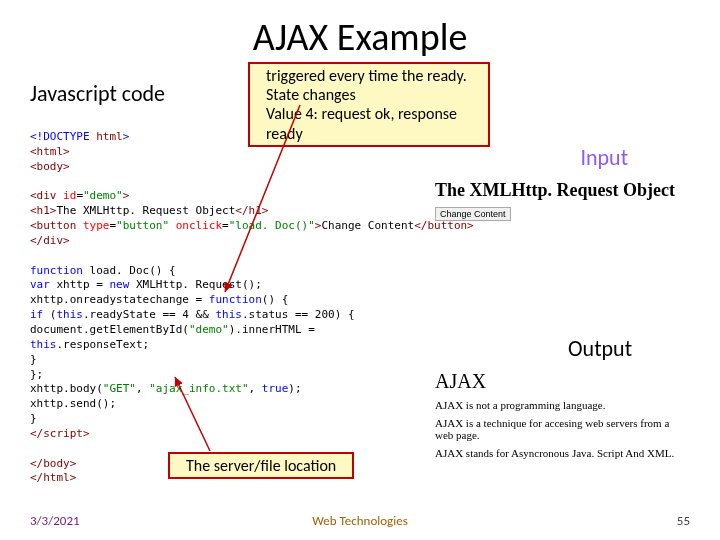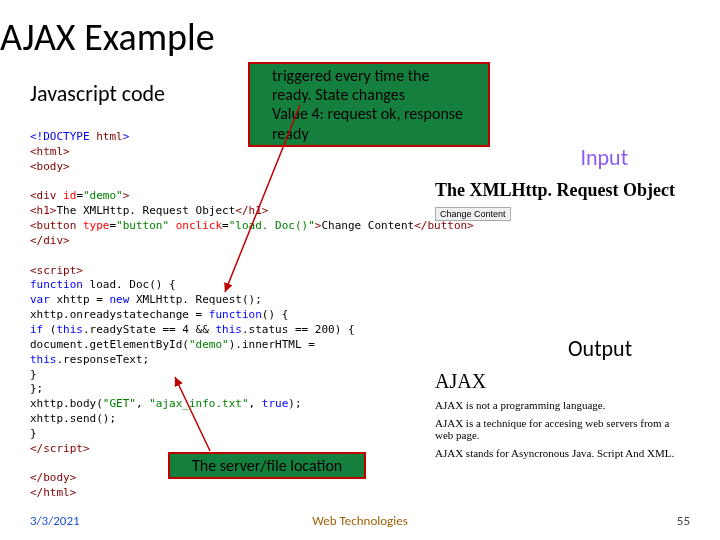--- a/index.html
+++ b/index.html
@@ -1,36 +1,36 @@
 <!DOCTYPE html>
 <html><head>
 <meta charset="utf-8">
 <style>
   * { margin: 0; padding: 0; box-sizing: border-box; }
   body { width: 720px; height: 540px; background: #fff; font-family: Calibri, Arial, sans-serif; position: relative; overflow: hidden; }
-  .title { font-size: 38px; margin-top: 14px; color: #000; }
+  .title { font-size: 38px; text-align: center; margin-top: 14px; color: #000; }
   .js-label { position: absolute; left: 30px; top: 80px; font-size: 22px; color: #000; }
-  .callout-box { position: absolute; border: 2px solid #c00000; background: #15803d; padding: 2px 22px; font-size: 16px; line-height: 1.2; }
+  .callout-box { position: absolute; border: 2px solid #c00000; background: #fef9c3; padding: 2px 16px; font-size: 16px; line-height: 1.2; }
   .callout-top { left: 248px; top: 62px; width: 242px; }
   .callout-bottom { left: 168px; top: 452px; }
   .input-label { position: absolute; right: 92px; top: 144px; font-size: 22px; color: #8b5cf6; }
   .output-label { position: absolute; right: 88px; top: 335px; font-size: 22px; color: #000; }
   .code-area { position: absolute; left: 30px; top: 130px; font-family: Consolas, monospace; font-size: 11px; line-height: 1.35; }
   .code-area .kw { color: #0000ff; }
   .code-area .tag { color: #800000; }
   .code-area .attr { color: #ff0000; }
   .code-area .str { color: #008000; }
   .code-area .txt { color: #000; }
   .input-preview { position: absolute; right: 30px; top: 180px; width: 255px; }
   .input-preview .h { font-family: "Times New Roman", serif; font-weight: bold; font-size: 18px; }
   .input-preview button { font-size: 9px; margin-top: 6px; padding: 1px 4px; border: 1px solid #aaa; background: #f0f0f0; }
   .output-preview { position: absolute; right: 30px; top: 370px; width: 255px; font-family: "Times New Roman", serif; }
   .output-preview .h { font-weight: normal; font-size: 20px; }
   .output-preview p { font-size: 11px; margin-top: 6px; }
-  .footer-date { position: absolute; left: 30px; bottom: 12px; font-size: 13px; color: #1d4ed8; margin-top: 24px; }
+  .footer-date { position: absolute; left: 30px; bottom: 12px; font-size: 13px; color: #701a75; margin-top: 24px; }
   .footer-center { position: absolute; left: 0; right: 0; bottom: 12px; text-align: center; font-size: 13px; color: #a16207; }
   .footer-num { position: absolute; right: 30px; bottom: 12px; font-size: 13px; color: #444; }
   svg.arrows { position: absolute; left: 0; top: 0; width: 720px; height: 540px; pointer-events: none; }
 </style>
 </head>
 <body>
 
 <div class="title">AJAX Example</div>
 
 <div class="js-label">Javascript code</div>
@@ -46,21 +46,20 @@
 <div class="code-area">
 <div><span class="kw">&lt;!DOCTYPE</span><span class="tag"> html</span><span class="kw">&gt;</span></div>
 <div><span class="tag">&lt;html&gt;</span></div>
 <div><span class="tag">&lt;body&gt;</span></div>
 <div>&nbsp;</div>
 <div><span class="tag">&lt;div</span><span class="attr"> id</span><span>=</span><span class="str">"demo"</span><span class="tag">&gt;</span></div>
 <div><span class="tag">&lt;h1&gt;</span><span class="txt">The XMLHttp. Request Object</span><span class="tag">&lt;/h1&gt;</span></div>
 <div><span class="tag">&lt;button</span><span class="attr"> type</span><span>=</span><span class="str">"button"</span><span class="attr"> onclick</span><span>=</span><span class="str">"load. Doc()"</span><span class="tag">&gt;</span><span class="txt">Change Content</span><span class="tag">&lt;/button&gt;</span></div>
 <div><span class="tag">&lt;/div&gt;</span></div>
 <div>&nbsp;</div>
-<div><span class="tag">&lt;script&gt;</span></div>
 <div><span class="kw">function</span><span> load. Doc() {</span></div>
 <div><span class="kw">  var</span><span> xhttp = </span><span class="kw">new</span><span> XMLHttp. Request();</span></div>
 <div><span>  xhttp.onreadystatechange = </span><span class="kw">function</span><span>() {</span></div>
 <div><span class="kw">    if</span><span> (</span><span class="kw">this</span><span>.readyState == 4 &amp;&amp; </span><span class="kw">this</span><span>.status == 200) {</span></div>
 <div><span>      document.getElementById(</span><span class="str">"demo"</span><span>).innerHTML =</span></div>
 <div><span class="kw">      this</span><span>.responseText;</span></div>
 <div><span>    }</span></div>
 <div><span>  };</span></div>
 <div><span>  xhttp.body(</span><span class="str">"GET"</span><span>, </span><span class="str">"ajax_info.txt"</span><span>, </span><span class="kw">true</span><span>);</span></div>
 <div><span>  xhttp.send();</span></div>

